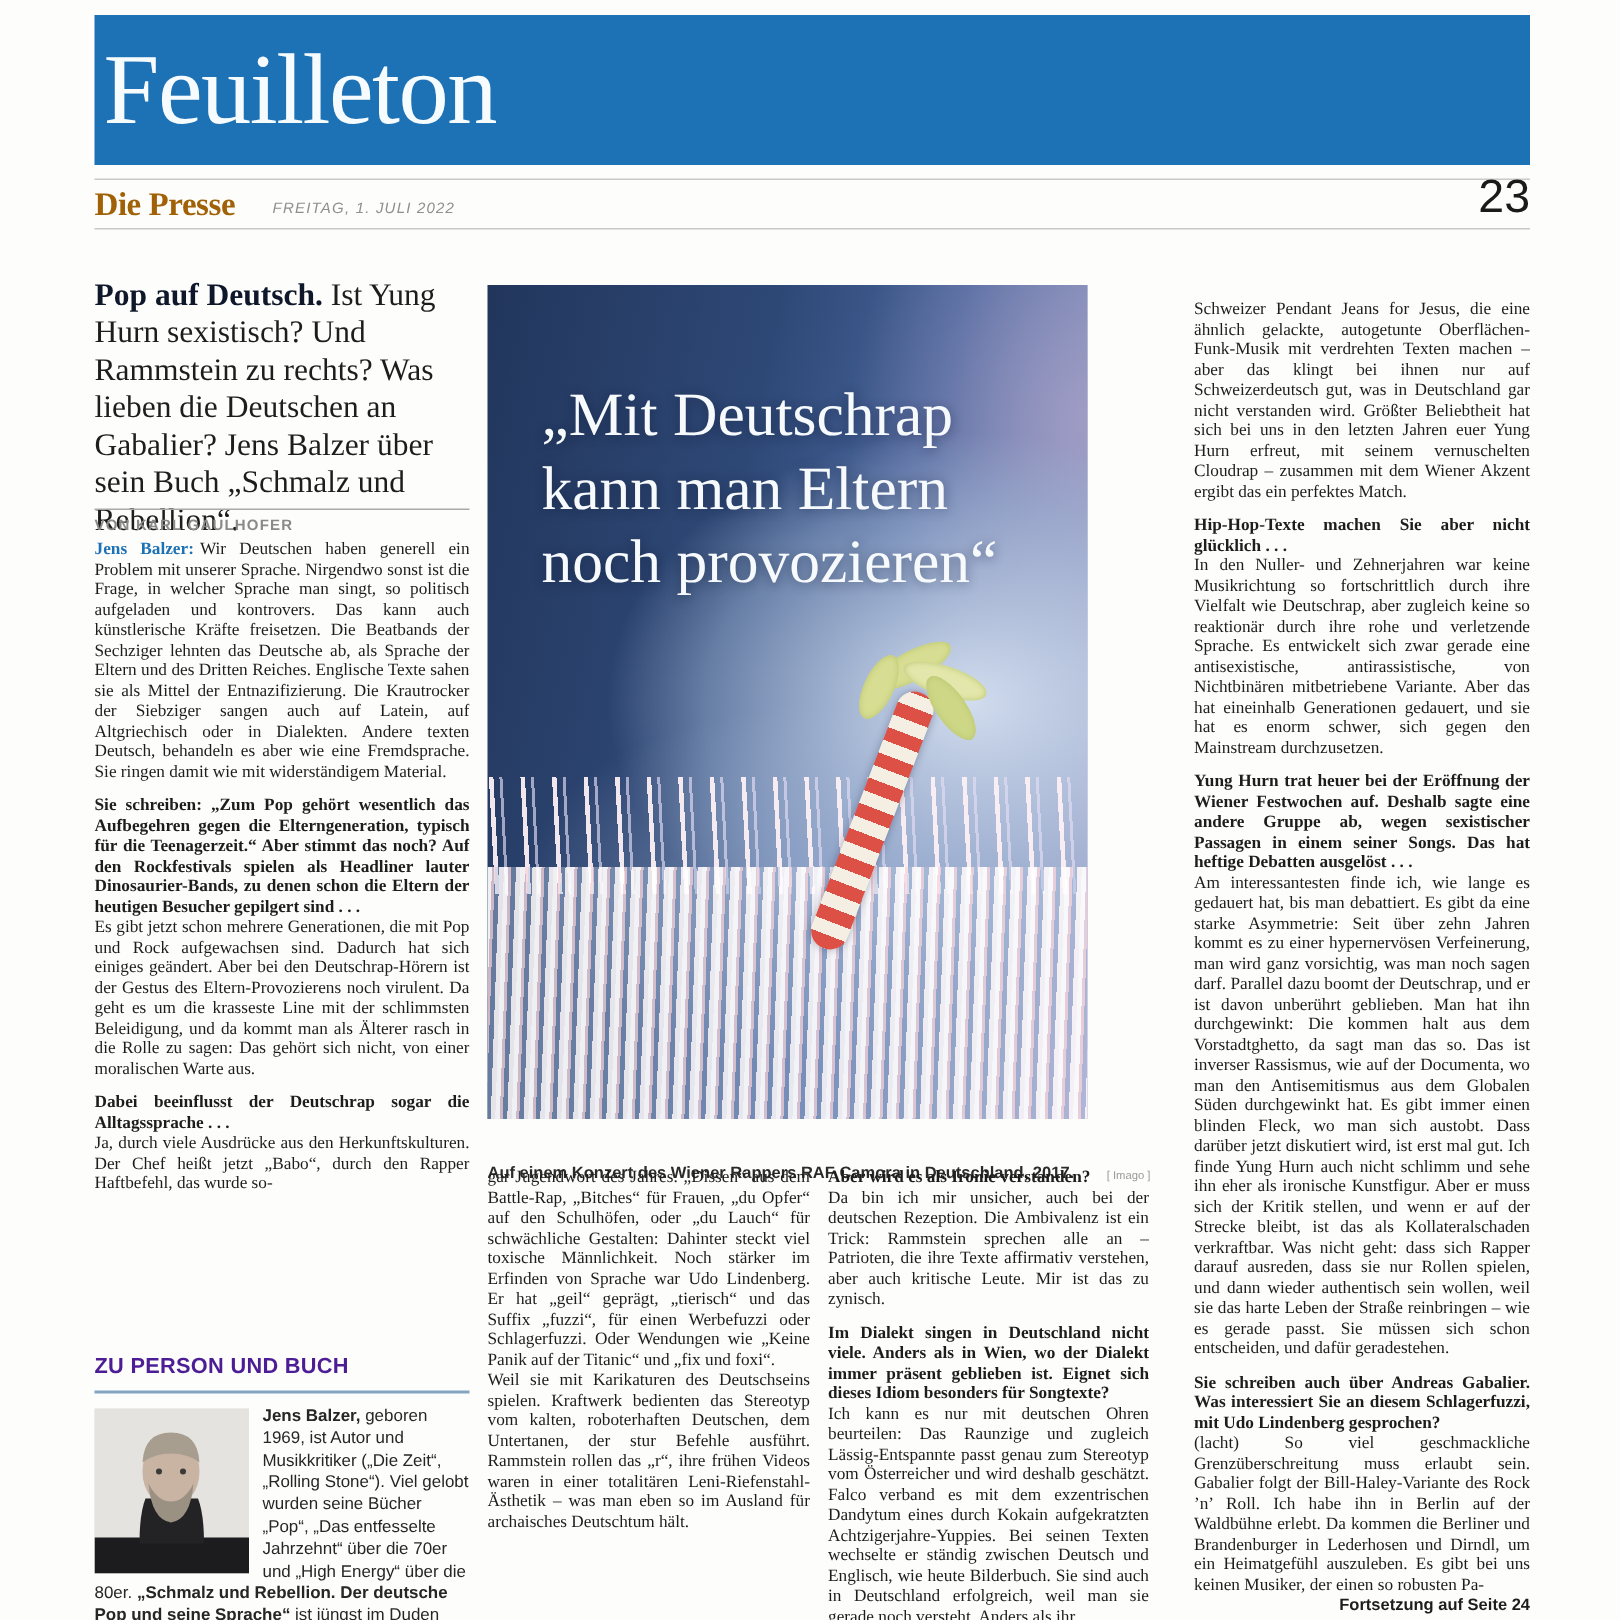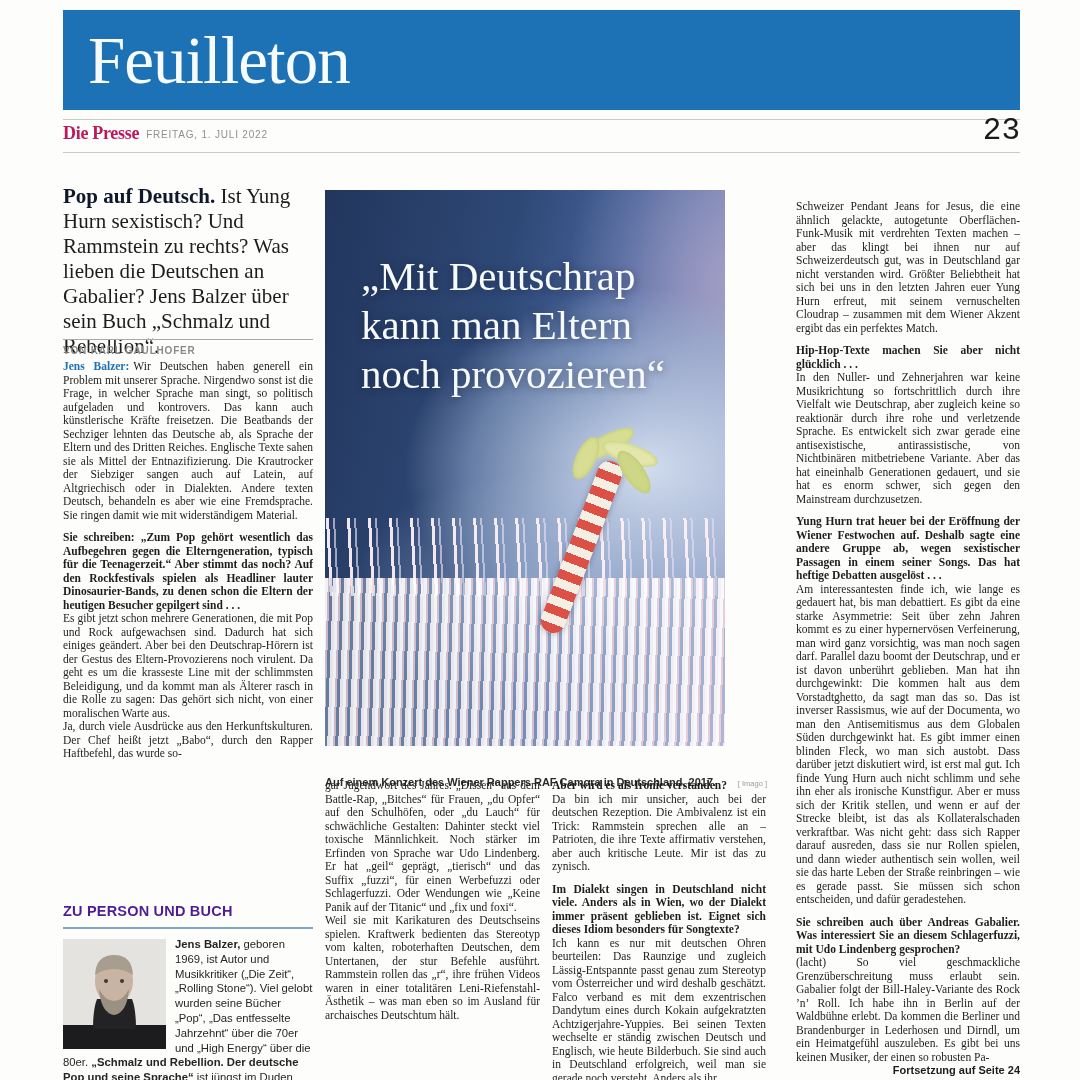--- a/index.html
+++ b/index.html
@@ -5,29 +5,29 @@
   html,body{margin:0;padding:0;}
   body{
     width:1080px;height:1080px;position:relative;background:#fdfdfc;
     font-family:"Liberation Serif", serif;color:#1d1d1b;overflow:hidden;
     -webkit-font-smoothing:antialiased;
   }
   
   .banner{position:absolute;left:63px;top:10px;width:957px;height:100px;background:#1d71b5;}
   .banner .section-title{
     font-family:"Liberation Serif", serif;color:#f6fbfd;font-size:67px;line-height:100px;
-    padding-left:25px;letter-spacing:-1px;
+    padding-left:6px;letter-spacing:-1px;
   }
   .hrule{position:absolute;height:1px;background:#c9c9c6;left:63px;width:957px;}
   .rule-top{top:119px;}
   .rule-mid{top:152px;}
   .masthead-row{position:absolute;left:63px;top:123px;width:957px;height:28px;}
-  .masthead{display:inline-block;font-family:"Liberation Serif", serif;font-weight:bold;font-size:18px;letter-spacing:-.3px;color:#be185d;}
-  .issue-date{display:inline-block;font-family:"Liberation Sans", sans-serif;font-size:10px;color:#8f8f8d;letter-spacing:.8px;margin-left:7px;position:relative;top:-1px;}
-  .page-number{position:absolute;right:0;top:-10px;font-family:Liberation Mono, monospace;font-size:31px;color:#1a1a1a;}
+  .masthead{display:inline-block;font-family:"Liberation Serif", serif;font-weight:bold;font-size:22px;letter-spacing:-.3px;color:#a16207;}
+  .issue-date{display:inline-block;font-family:"Liberation Sans", sans-serif;font-size:10px;color:#8f8f8d;letter-spacing:.8px;margin-left:25px;position:relative;top:-1px;font-style:italic;}
+  .page-number{position:absolute;right:0;top:-10px;font-family:Liberation Sans, sans-serif;font-size:31px;color:#1a1a1a;}
   
   .col{position:absolute;text-align:justify;font-size:11.5px;line-height:13.5px;overflow:hidden;}
   .col p{margin:0;}
   .col p.q{font-weight:bold;margin-top:9px;}
   .col p.q-first{margin-top:0;}
   .lbl{color:#1d71b5;font-weight:bold;padding-right:4px;}
   #col1{left:63px;top:360px;width:250px;height:540px;}
   #col2{left:325px;top:779px;width:215px;height:301px;}
   #col3{left:552px;top:779px;width:214px;height:301px;}
   #col4{left:796px;top:200px;width:224px;height:894px;}
@@ -101,20 +101,21 @@
   <span class="kicker">Pop auf Deutsch.</span>
   <span>Ist Yung Hurn sexistisch? Und Rammstein zu rechts? Was lieben die Deutschen an Gabalier? Jens Balzer über sein Buch „Schmalz und Rebellion“.</span>
 </div>
 <div class="byline-rule"></div>
 <div class="byline">VON KARL GAULHOFER</div>
 
 <div class="col" id="col1">
   <p><span class="lbl">Jens Balzer:</span><span>Wir Deutschen haben generell ein Problem mit unserer Sprache. Nirgendwo sonst ist die Frage, in welcher Sprache man singt, so politisch aufgeladen und kontrovers. Das kann auch künstlerische Kräfte freisetzen. Die Beatbands der Sechziger lehnten das Deutsche ab, als Sprache der Eltern und des Dritten Reiches. Englische Texte sahen sie als Mittel der Entnazifizierung. Die Krautrocker der Siebziger sangen auch auf Latein, auf Altgriechisch oder in Dialekten. Andere texten Deutsch, behandeln es aber wie eine Fremdsprache. Sie ringen damit wie mit widerständigem Material.</span></p>
   <p class="q">Sie schreiben: „Zum Pop gehört wesentlich das Aufbegehren gegen die Elterngeneration, typisch für die Teenagerzeit.“ Aber stimmt das noch? Auf den Rockfestivals spielen als Headliner lauter Dinosaurier-Bands, zu denen schon die Eltern der heutigen Besucher gepilgert sind . . .</p>
   <p>Es gibt jetzt schon mehrere Generationen, die mit Pop und Rock aufgewachsen sind. Dadurch hat sich einiges geändert. Aber bei den Deutschrap-Hörern ist der Gestus des Eltern-Provozierens noch virulent. Da geht es um die krasseste Line mit der schlimmsten Beleidigung, und da kommt man als Älterer rasch in die Rolle zu sagen: Das gehört sich nicht, von einer moralischen Warte aus.</p>
+  <p class="q">Dabei beeinflusst der Deutschrap sogar die Alltagssprache . . .</p>
   <p>Ja, durch viele Ausdrücke aus den Herkunftskulturen. Der Chef heißt jetzt „Babo“, durch den Rapper Haftbefehl, das wurde so-</p>
 </div>
 
 <div class="photo">
   <div class="crowd-fringe"></div>
   <div class="crowd"></div>
   <div class="palm">
     <div class="palm-trunk"></div>
     <div class="leaf leaf1"></div>
     <div class="leaf leaf2"></div>

